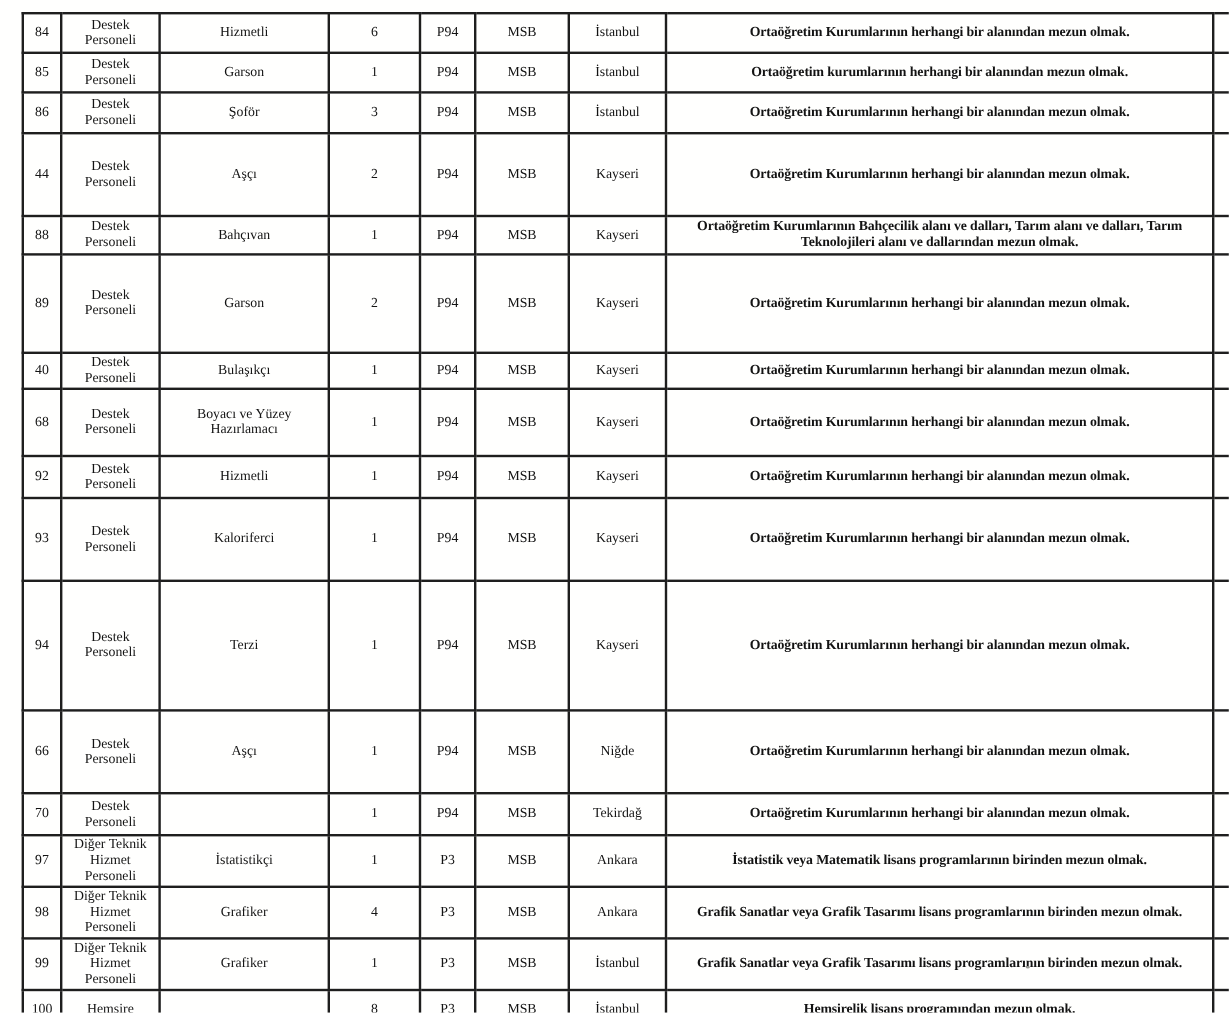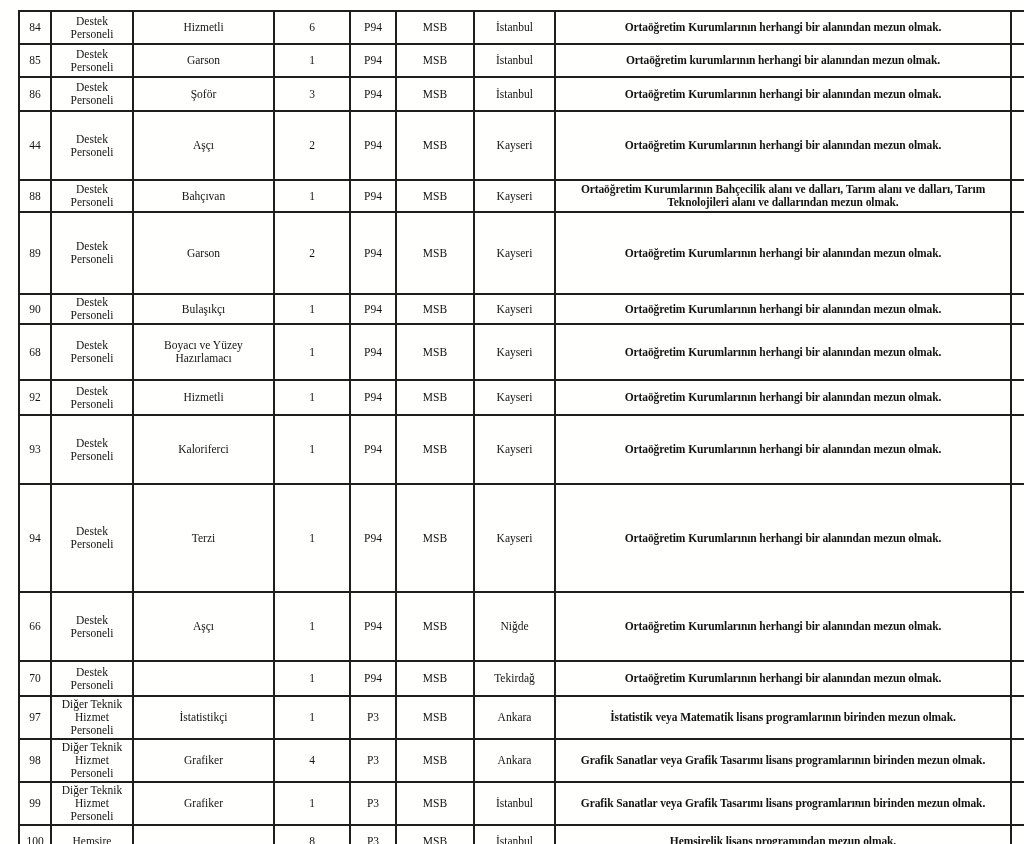--- a/index.html
+++ b/index.html
@@ -164,21 +164,21 @@
           <td class="c-extra">
             <div class="frag">33</div>
             <div class="frag">ve</div>
             <div class="frag">ku</div>
             <div class="frag">K</div>
             <div class="frag">is</div>
             <div class="frag">yü</div>
           </td>
         </tr>
         <tr style="height: 30px;">
-          <td class="c-no">90</td>
+          <td class="c-no">40</td>
           <td class="c-type">Destek Personeli</td>
           <td class="c-position">Bulaşıkçı</td>
           <td class="c-count">1</td>
           <td class="c-code">P94</td>
           <td class="c-ministry">MSB</td>
           <td class="c-city">Kayseri</td>
           <td class="c-requirement">Ortaöğretim Kurumlarının herhangi bir alanından mezun olmak.</td>
           <td class="c-extra"></td>
         </tr>
         <tr style="height: 54px;">

